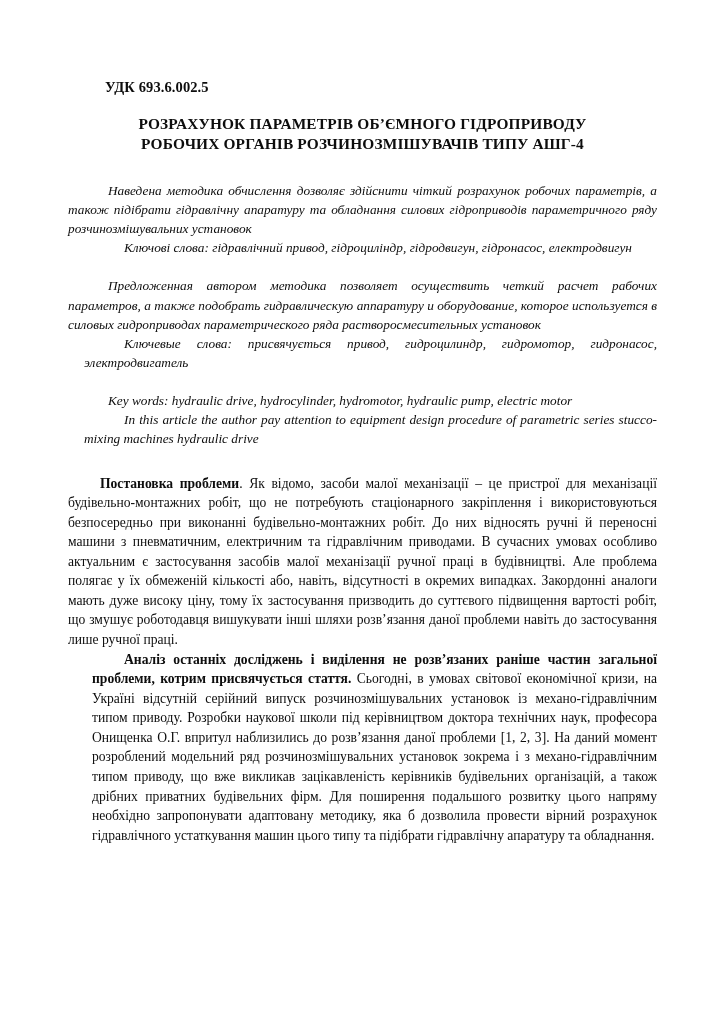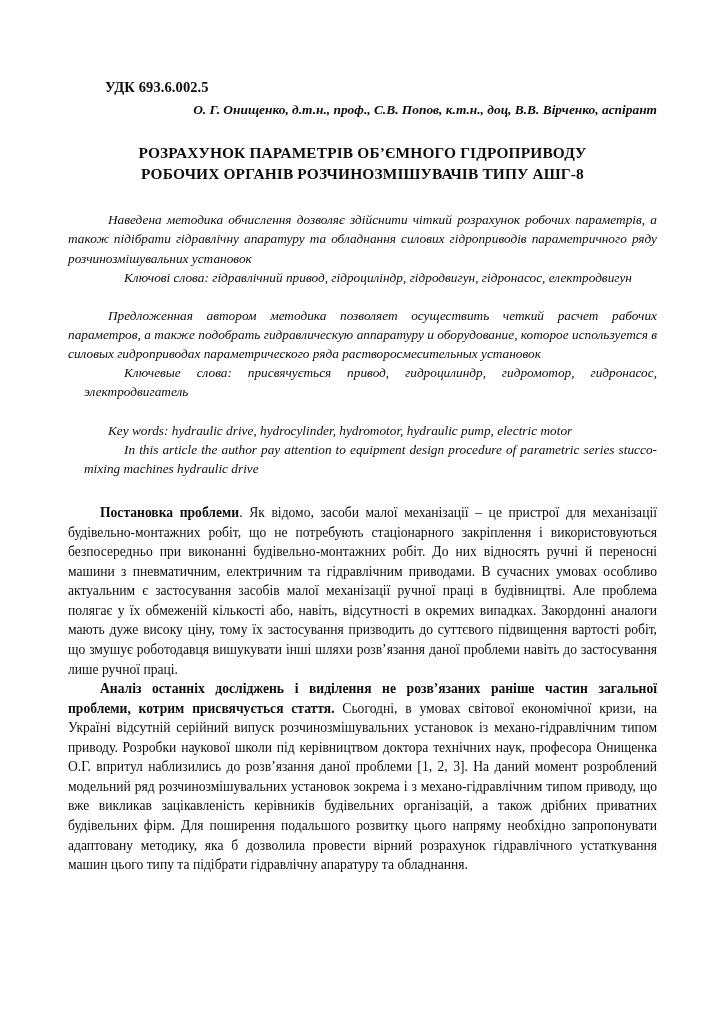--- a/index.html
+++ b/index.html
@@ -50,21 +50,21 @@
     margin-top: 2px;
   }
   .author-line { display: block; }
   .affiliation-line {
     display: block;
     padding-right: 2px;
   }
 
   
   .title {
-    margin-top: 24px;
+    margin-top: 16px;
     text-align: center;
     font-weight: bold;
     font-size: 15.4px;
     line-height: 1.34;
     letter-spacing: 0.15px;
   }
   .title-line { display: block; }
 
   
   .abstracts {
@@ -89,38 +89,37 @@
   .body-text {
     margin-top: 25px;
   }
   .body-p {
     font-size: 13.6px;
     line-height: 1.44;
     text-align: justify;
     text-indent: 32px;
     margin: 0;
   }
-  .body-p + .body-p { margin-top: 0px; }
+  .body-p + .body-p { margin-top: 0px; margin-left: 24px; }
   .body-p b { font-weight: bold; }
 </style>
 </head>
 <body>
 
 <div id="page">
   <div class="content">
 
     <div class="udc">УДК 693.6.002.5</div>
 
     <div class="author-block">
-      <span class="author-line">О. Г. Онищенко, д.т.н., проф., С.В. Попов, к.т.н., доц, В.В. Вірченко, аспірант</span>
     </div>
 
     <div class="title">
       <span class="title-line">РОЗРАХУНОК ПАРАМЕТРІВ ОБ’ЄМНОГО ГІДРОПРИВОДУ</span>
-      <span class="title-line">РОБОЧИХ ОРГАНІВ РОЗЧИНОЗМІШУВАЧІВ ТИПУ АШГ-8</span>
+      <span class="title-line">РОБОЧИХ ОРГАНІВ РОЗЧИНОЗМІШУВАЧІВ ТИПУ АШГ-4</span>
     </div>
 
     <div class="abstracts">
 
       <div class="abstract-group">
         <p class="abs-p">Наведена методика обчислення дозволяє здійснити чіткий розрахунок робочих параметрів, а також підібрати гідравлічну апаратуру та обладнання силових гідроприводів параметричного ряду розчинозмішувальних установок</p>
         <p class="abs-p">Ключові слова: гідравлічний привод, гідроциліндр, гідродвигун, гідронасос, електродвигун</p>
       </div>
 
       <div class="abstract-group">

